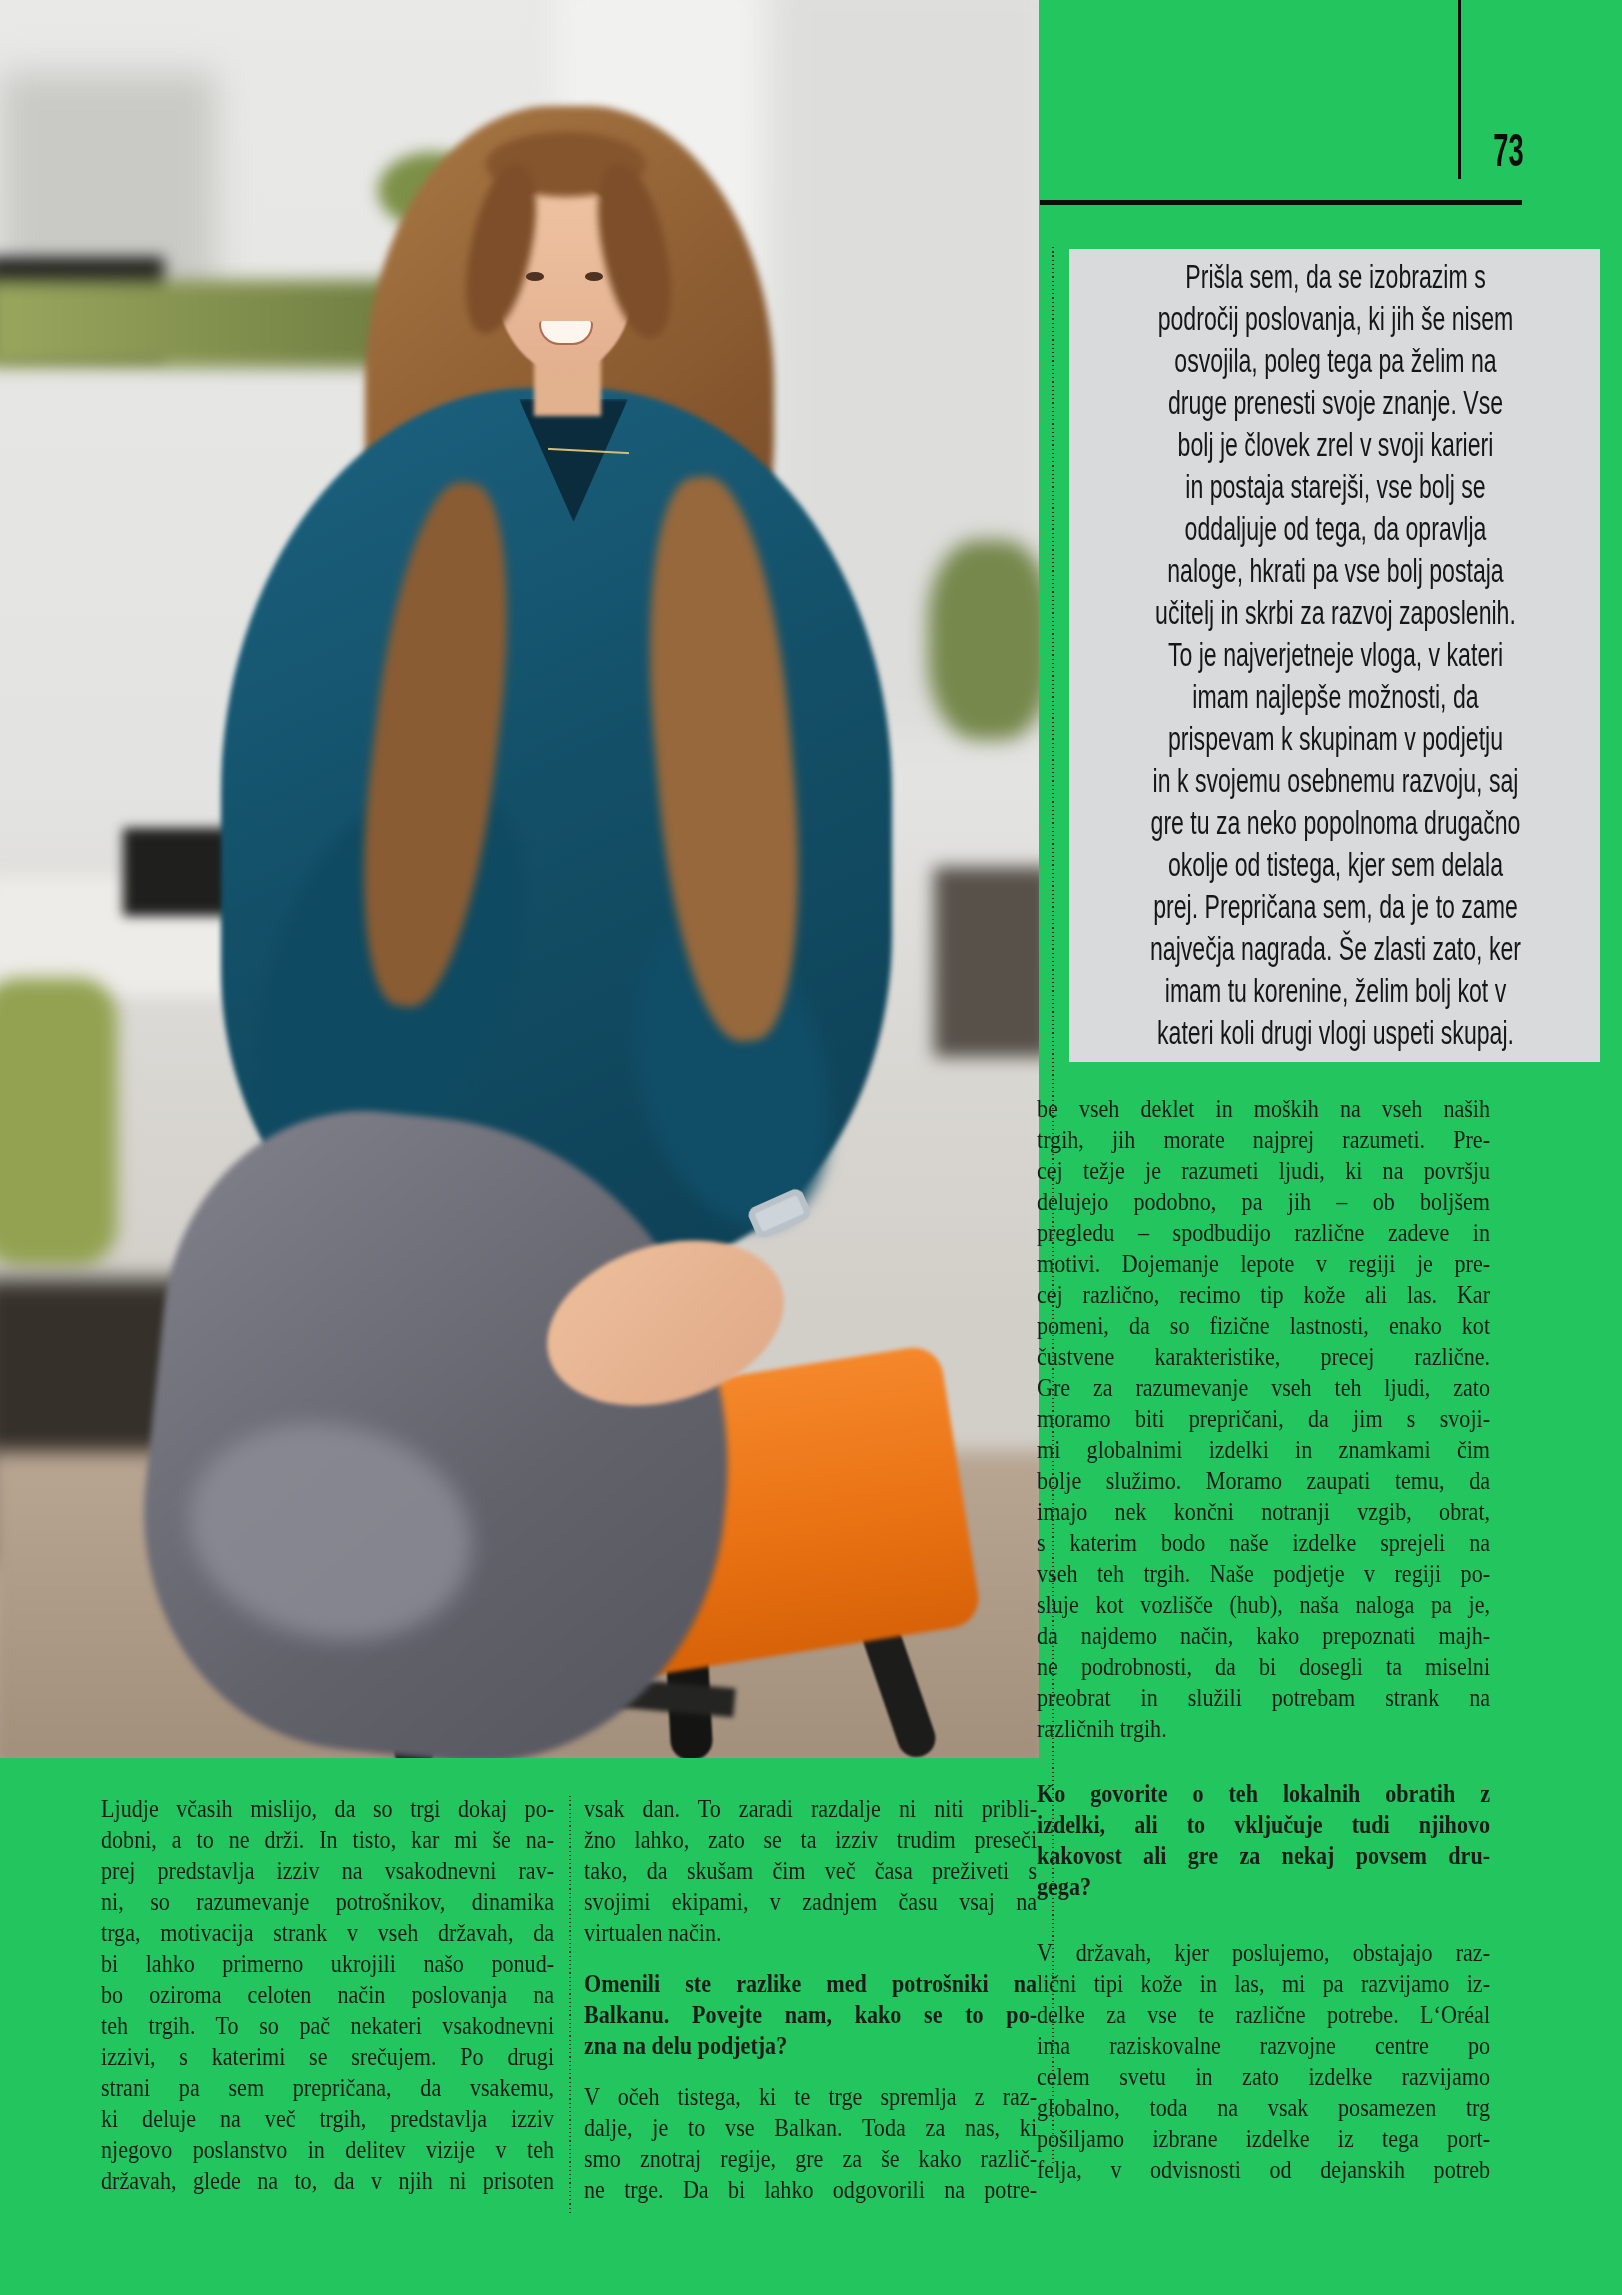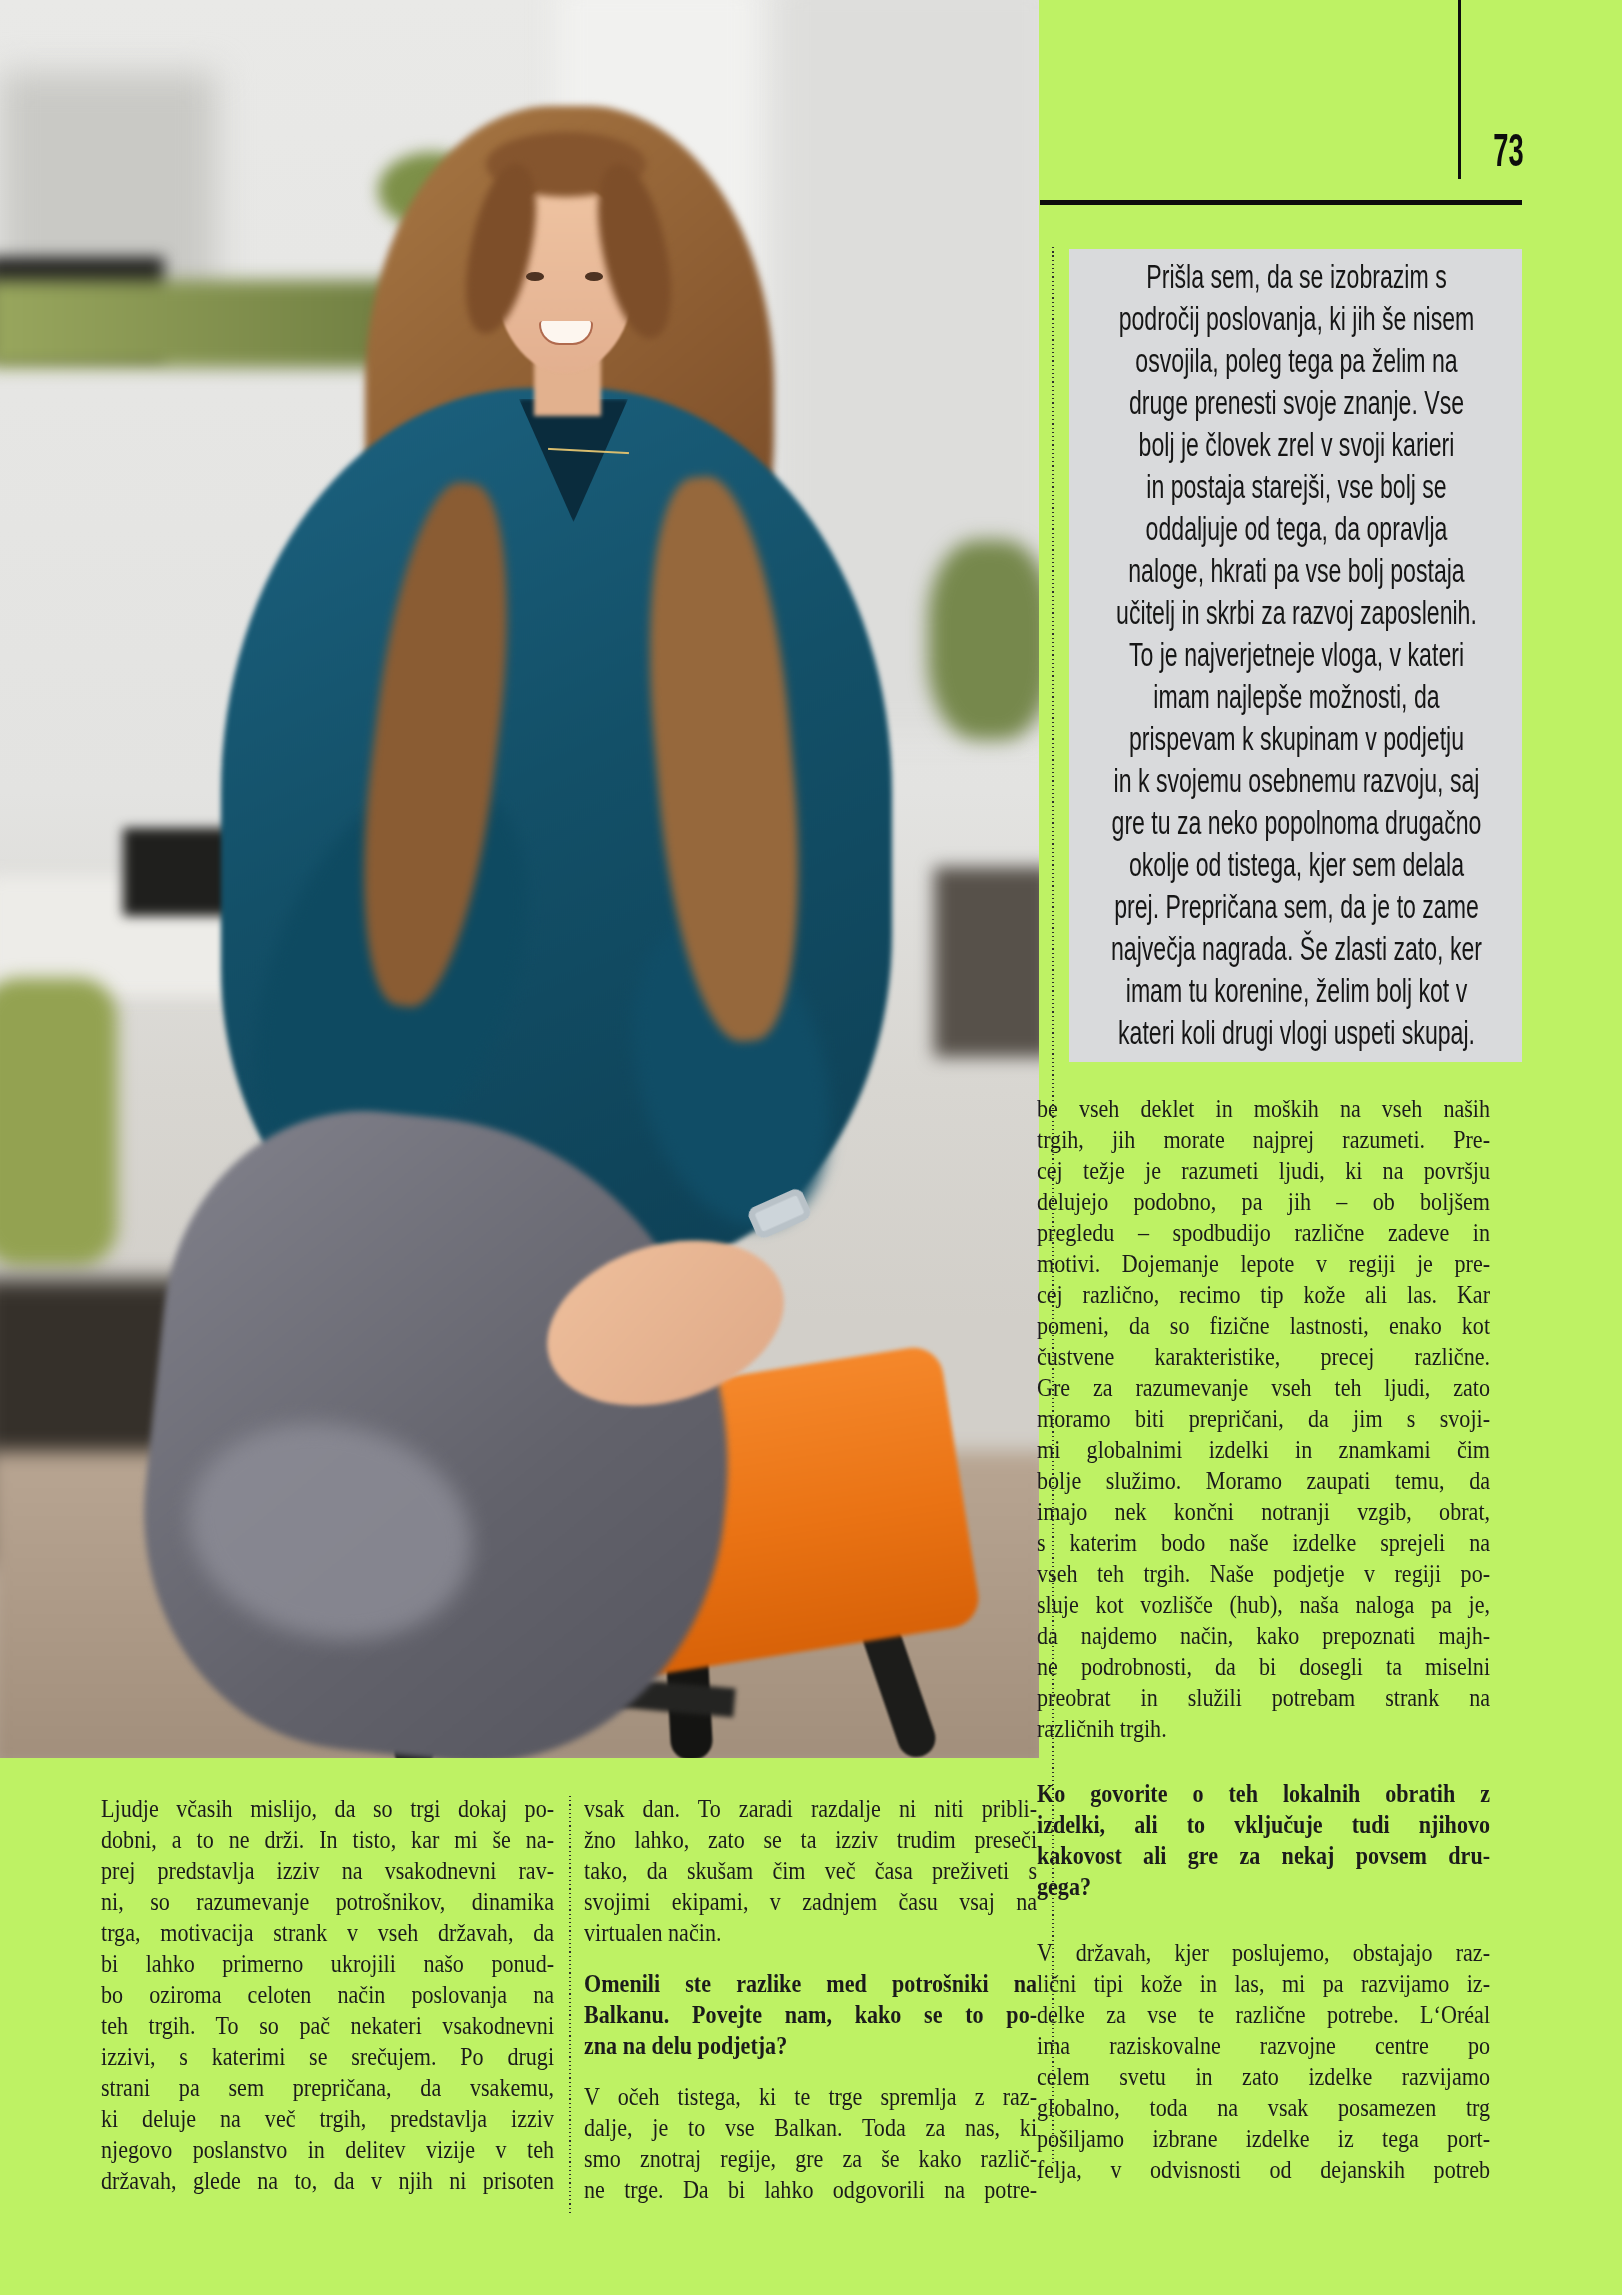--- a/index.html
+++ b/index.html
@@ -1,19 +1,19 @@
 <!DOCTYPE html>
 <html lang="sl" style="font-size:10.5px"><head>
 <meta charset="utf-8">
 <style>
   html,body { margin:0; padding:0; background:#888; }
   #page {
     position: relative;
     width: 1623px; height: 2295px;
-    background: #bef264;
+    background: #22c55e;
     overflow: hidden;
     font-family: "Liberation Serif", serif;
     color: #1b1b1b;
   }
 
   
   .photo {
     position: absolute; left: 0; top: 0;
     width: 1039px; height: 1758px;
     overflow: hidden;
@@ -73,21 +73,21 @@
   }
   .dotted {
     position:absolute; width:2px;
     background:repeating-linear-gradient(to bottom,#2e2e2e 0 1.3px,transparent 1.3px 4.2px);
   }
   .d1 { left:569px;  top:1796px; height:419px; }
   .d2 { left:1052px; top:247px;  height:1919px; }
 
   
   .quote-box {
-    position:absolute; left:1069px; top:249px; width:453px; height:813px;
+    position:absolute; left:1069px; top:249px; width:531px; height:813px;
     background:#d9dadc;
   }
   .quote-inner {
     position:absolute; left:50%; top:6.5px;
     width:629px; margin-left:-314px;
     transform:scaleX(0.70); transform-origin:50% 0;
   }
   .qline {
     font-family:"Liberation Sans", sans-serif;
     font-size:33px; line-height:42px;

